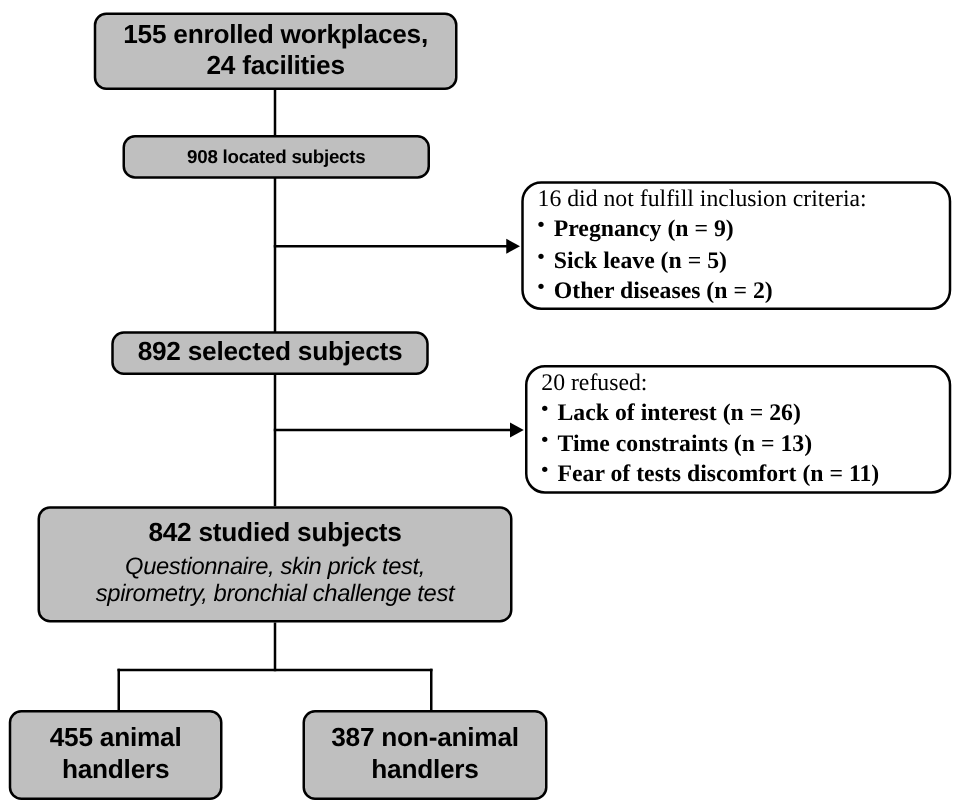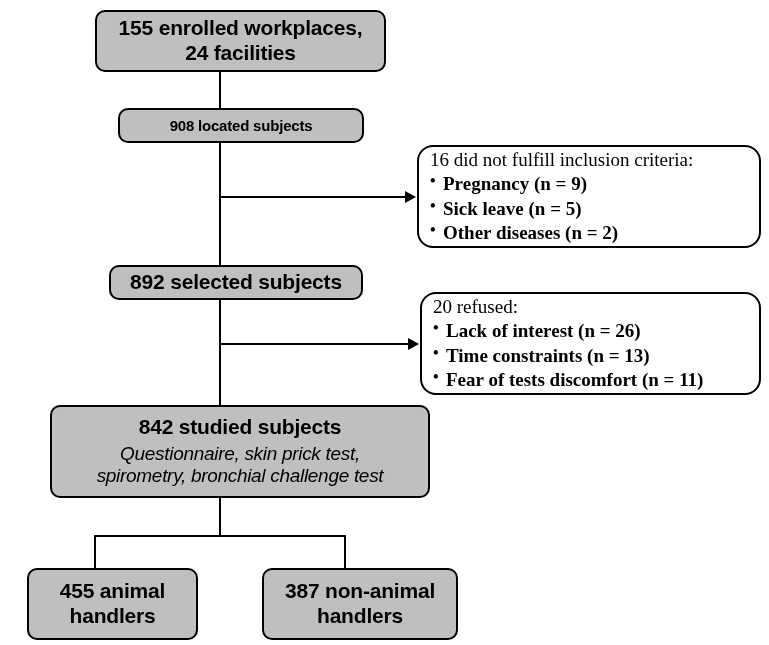--- a/index.html
+++ b/index.html
@@ -26,21 +26,20 @@
     display: flex;
     flex-direction: column;
     align-items: center;
     justify-content: center;
     text-align: center;
     color: #000000;
     font-family: "Liberation Sans", sans-serif;
     font-weight: bold;
     line-height: 1.18;
     letter-spacing: -0.2px;
-    margin-left: 20px;
   }
   .node .ttl {
     display: block;
     white-space: pre-line;
   }
   .node .sub {
     display: block;
     font-weight: normal;
     white-space: pre-line;
     margin-top: 3px;

